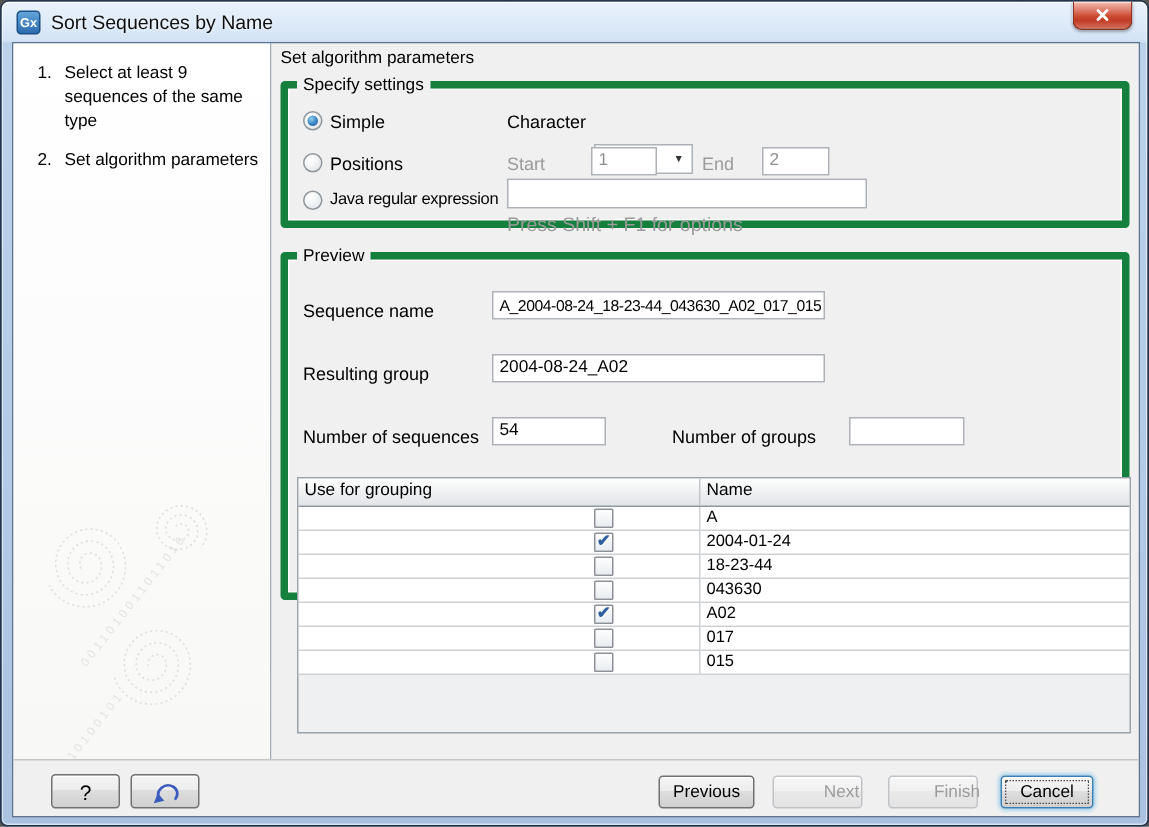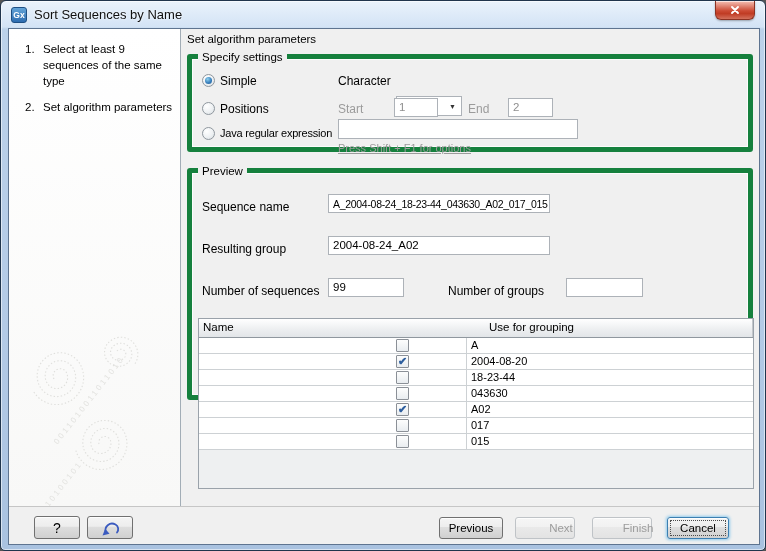--- a/index.html
+++ b/index.html
@@ -67,21 +67,21 @@
     position:absolute; background:#fff; border:1px solid #adb2b8; font-size:11.5px;
     padding:2px 4px; overflow:hidden; white-space:nowrap; height:19px;
   }
   .field.dim { color:#8f8f8f; }
   .seqval { font-size:10.5px; letter-spacing:-0.3px; padding-top:3px; }
   .dropdown {
     position:absolute; left:204px; top:37px; width:66px; height:20px; background:#fff;
     border:1px solid #adb2b8; display:flex; align-items:center; padding:0 5px; font-size:11.5px;
   }
   .dropdown .arrow { margin-left:auto; font-size:7px; color:#333; }
-  .hint { position:absolute; color:#9b9b9b; font-size:11px;text-decoration:underline; }
+  .hint { position:absolute; color:#9b9b9b; font-size:13px; }
   
   .tablewrap {
     position:absolute; left:6px; top:145px; width:556px; height:171px;
     border:1px solid #9aa2aa; background:#eef0f1; overflow:hidden;
   }
   .thead { display:flex; height:19px; background:linear-gradient(180deg,#ffffff,#eceef0 60%,#e2e5e8); border-bottom:1px solid #8f979e; }
   .th { font-size:11.5px; padding:2px 4px; }
   .th.col1 { width:268px; border-right:1px solid #c3c7cb; }
   .th.col2 { flex:1; }
   .trow { display:flex; height:16px; background:#fff; border-bottom:1px solid #cdd1d4; }
@@ -184,41 +184,41 @@
     <div class="groupbox gb-preview">
       <span class="legend">Preview</span>
 
       <span class="lbl" style="left:10px; top:27px;">Sequence name</span>
       <div class="field seqval" style="left:136px; top:21px; width:222px;">A_2004-08-24_18-23-44_043630_A02_017_015</div>
 
       <span class="lbl" style="left:10px; top:69px;">Resulting group</span>
       <div class="field" style="left:136px; top:63px; width:222px;">2004-08-24_A02</div>
 
       <span class="lbl" style="left:10px; top:111px;">Number of sequences</span>
-      <div class="field" style="left:136px; top:105px; width:76px;">99</div>
+      <div class="field" style="left:136px; top:105px; width:76px;">54</div>
       <span class="lbl" style="left:256px; top:111px;">Number of groups</span>
       <div class="field" style="left:374px; top:105px; width:77px;"></div>
 
       <div class="tablewrap">
         <div class="thead">
+          <div class="th col1">Use for grouping</div>
           <div class="th col2">Name</div>
-          <div class="th col1">Use for grouping</div>
         </div>
         <div id="table-body">
             <div class="trow">
               <div class="td col1">
                 <span class="checkbox"></span>
               </div>
               <div class="td col2">A</div>
             </div>
             <div class="trow">
               <div class="td col1">
                 <span class="checkbox">✔</span>
               </div>
-              <div class="td col2">2004-08-20</div>
+              <div class="td col2">2004-01-24</div>
             </div>
             <div class="trow">
               <div class="td col1">
                 <span class="checkbox"></span>
               </div>
               <div class="td col2">18-23-44</div>
             </div>
             <div class="trow">
               <div class="td col1">
                 <span class="checkbox"></span>

